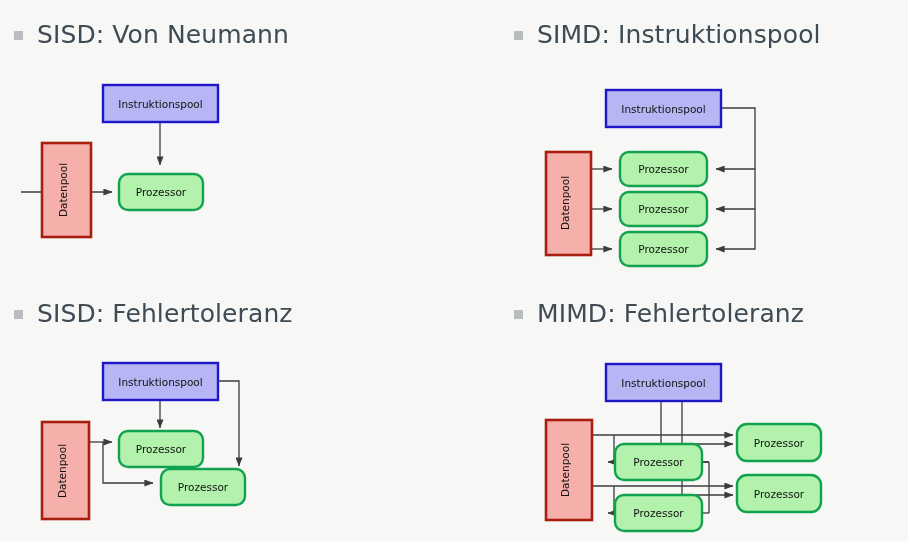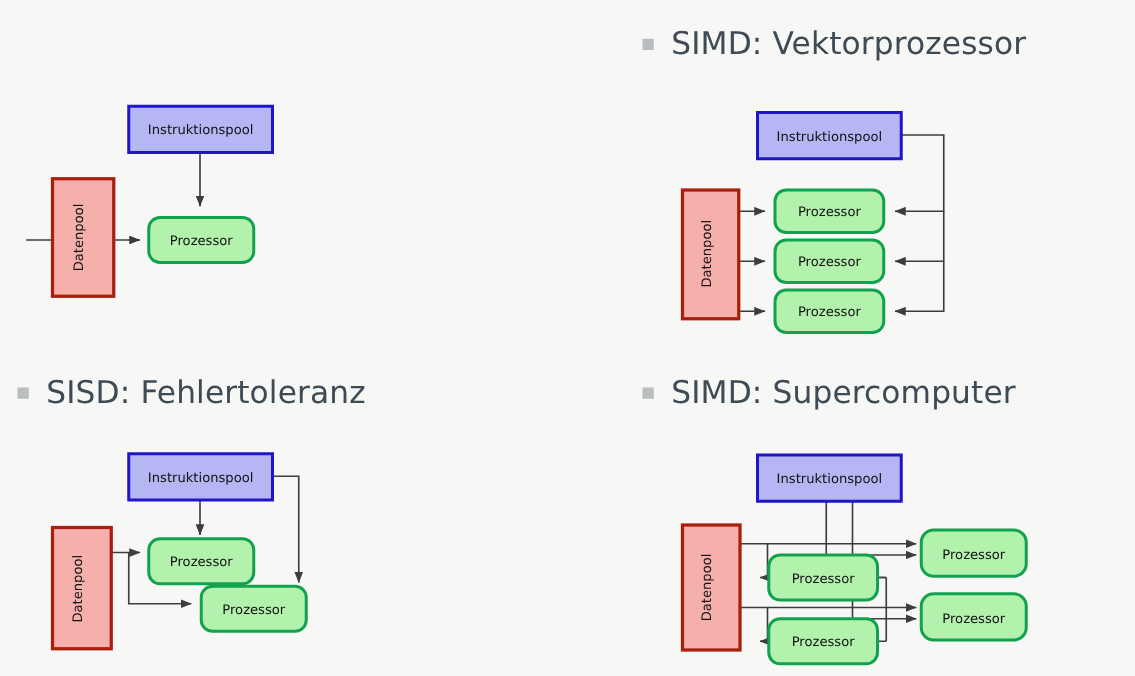--- a/index.html
+++ b/index.html
@@ -49,20 +49,24 @@
     fill: #111111;
   }
 </style>
 </head>
 <body>
 
 <div id="slide">
 
   <div class="quadrant q-tl">
 
+    <div class="heading" style="left:14px; top:22px;">
+      <span class="bullet-square"></span>
+      <span class="heading-text">SISD: Von Neumann</span>
+    </div>
 
     <svg width="454" height="200" style="position:absolute; left:0; top:70px;">
       <defs>
         <marker id="ah1" markerWidth="9" markerHeight="7" refX="8.6" refY="3.5" orient="auto" markerUnits="userSpaceOnUse">
           <path d="M0,0 L9,3.5 L0,7 z" fill="#3c3c3c"></path>
         </marker>
       </defs>
 
       <path d="M160,52 L160,95" stroke="#3c3c3c" stroke-width="1.3" fill="none" marker-end="url(#ah1)"></path>
 
@@ -82,21 +86,21 @@
         <rect x="119" y="104" width="84" height="36" rx="9" ry="9" fill="#b2f2ac" stroke="#11a24f" stroke-width="2.4"></rect>
         <text x="161" y="126" text-anchor="middle">Prozessor</text>
       </g>
     </svg>
   </div>
 
   <div class="quadrant q-tr">
 
     <div class="heading" style="left:60px; top:22px;">
       <span class="bullet-square"></span>
-      <span class="heading-text">SIMD: Vektorprozessor</span>
+      <span class="heading-text">SIMD: Instruktionspool</span>
     </div>
 
     <svg width="454" height="205" style="position:absolute; left:0; top:75px;">
       <defs>
         <marker id="ah2" markerWidth="9" markerHeight="7" refX="8.6" refY="3.5" orient="auto" markerUnits="userSpaceOnUse">
           <path d="M0,0 L9,3.5 L0,7 z" fill="#3c3c3c"></path>
         </marker>
       </defs>
 
       <path d="M267,33 L301,33 L301,94 L262,94" stroke="#3c3c3c" stroke-width="1.3" fill="none" marker-end="url(#ah2)"></path>
@@ -175,21 +179,21 @@
         <rect x="161" y="118" width="84" height="36" rx="9" ry="9" fill="#b2f2ac" stroke="#11a24f" stroke-width="2.4"></rect>
         <text x="203" y="140" text-anchor="middle">Prozessor</text>
       </g>
     </svg>
   </div>
 
   <div class="quadrant q-br">
 
     <div class="heading" style="left:60px; top:30px;">
       <span class="bullet-square"></span>
-      <span class="heading-text">SIMD: Supercomputer</span>
+      <span class="heading-text">MIMD: Fehlertoleranz</span>
     </div>
 
     <svg width="454" height="190" style="position:absolute; left:0; top:80px;">
       <defs>
         <marker id="ah4" markerWidth="9" markerHeight="7" refX="8.6" refY="3.5" orient="auto" markerUnits="userSpaceOnUse">
           <path d="M0,0 L9,3.5 L0,7 z" fill="#3c3c3c"></path>
         </marker>
       </defs>
 
       <path d="M207,31 L228,31 L228,93 L279,93" stroke="#3c3c3c" stroke-width="1.3" fill="none" marker-end="url(#ah4)"></path>

